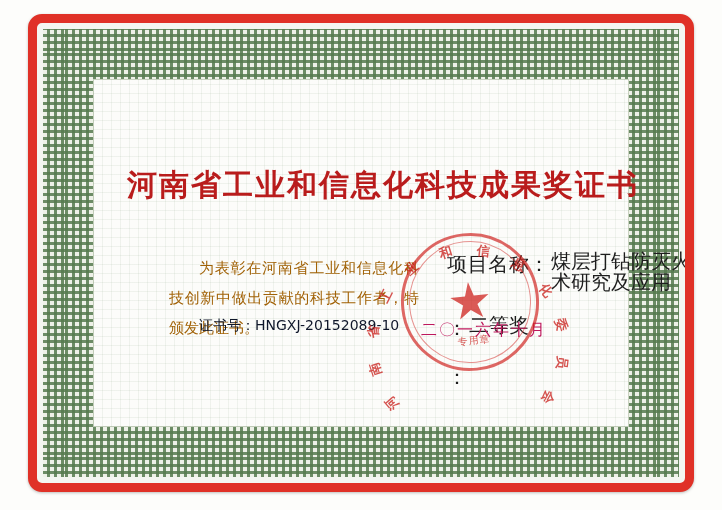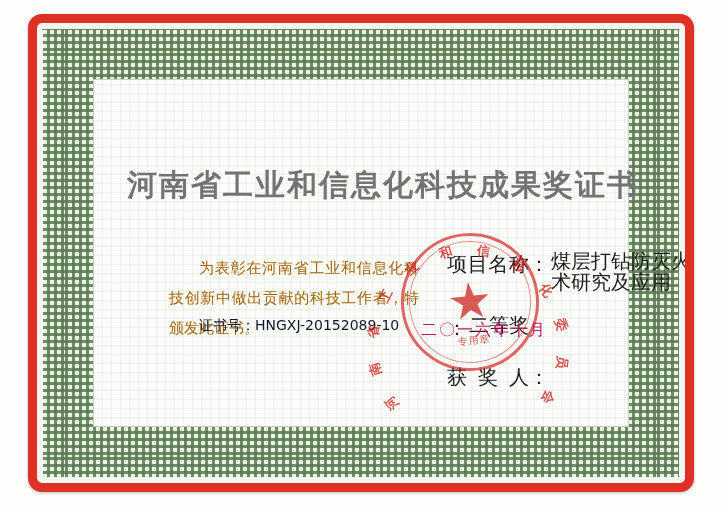--- a/index.html
+++ b/index.html
@@ -85,21 +85,21 @@
   .title {
     position: absolute;
     top: 52px;
     left: 0;
     right: 0;
     text-align: center;
     font-family: "DejaVu Sans", sans-serif;
     font-weight: bold;
     font-size: 30px;
     letter-spacing: 2px;
-    color: #737373;
+    color: #b91c1c;
     white-space: nowrap;
   }
 
   
   .citation {
     position: absolute;
     left: 42px;
     top: 140px;
     width: 250px;
     font-family: "DejaVu Sans", sans-serif;
@@ -246,21 +246,20 @@
               <span class="detail-colon">：</span>
               <span class="detail-value">煤层打钻防灭火技术研究及应用</span>
             </div>
 
             <div class="detail-row">
               <span class="detail-colon">：</span>
               <span class="detail-value">二等奖</span>
             </div>
 
             <div class="detail-row">
-              <span class="detail-label">获奖人</span>
               <span class="detail-colon">：</span>
             </div>
 
           </div>
 
           <div class="cert-no">
             <span>证书号：</span><span>HNGXJ-20152089-10</span>
           </div>
 
           <div class="cert-date">二〇一六年十月</div>

